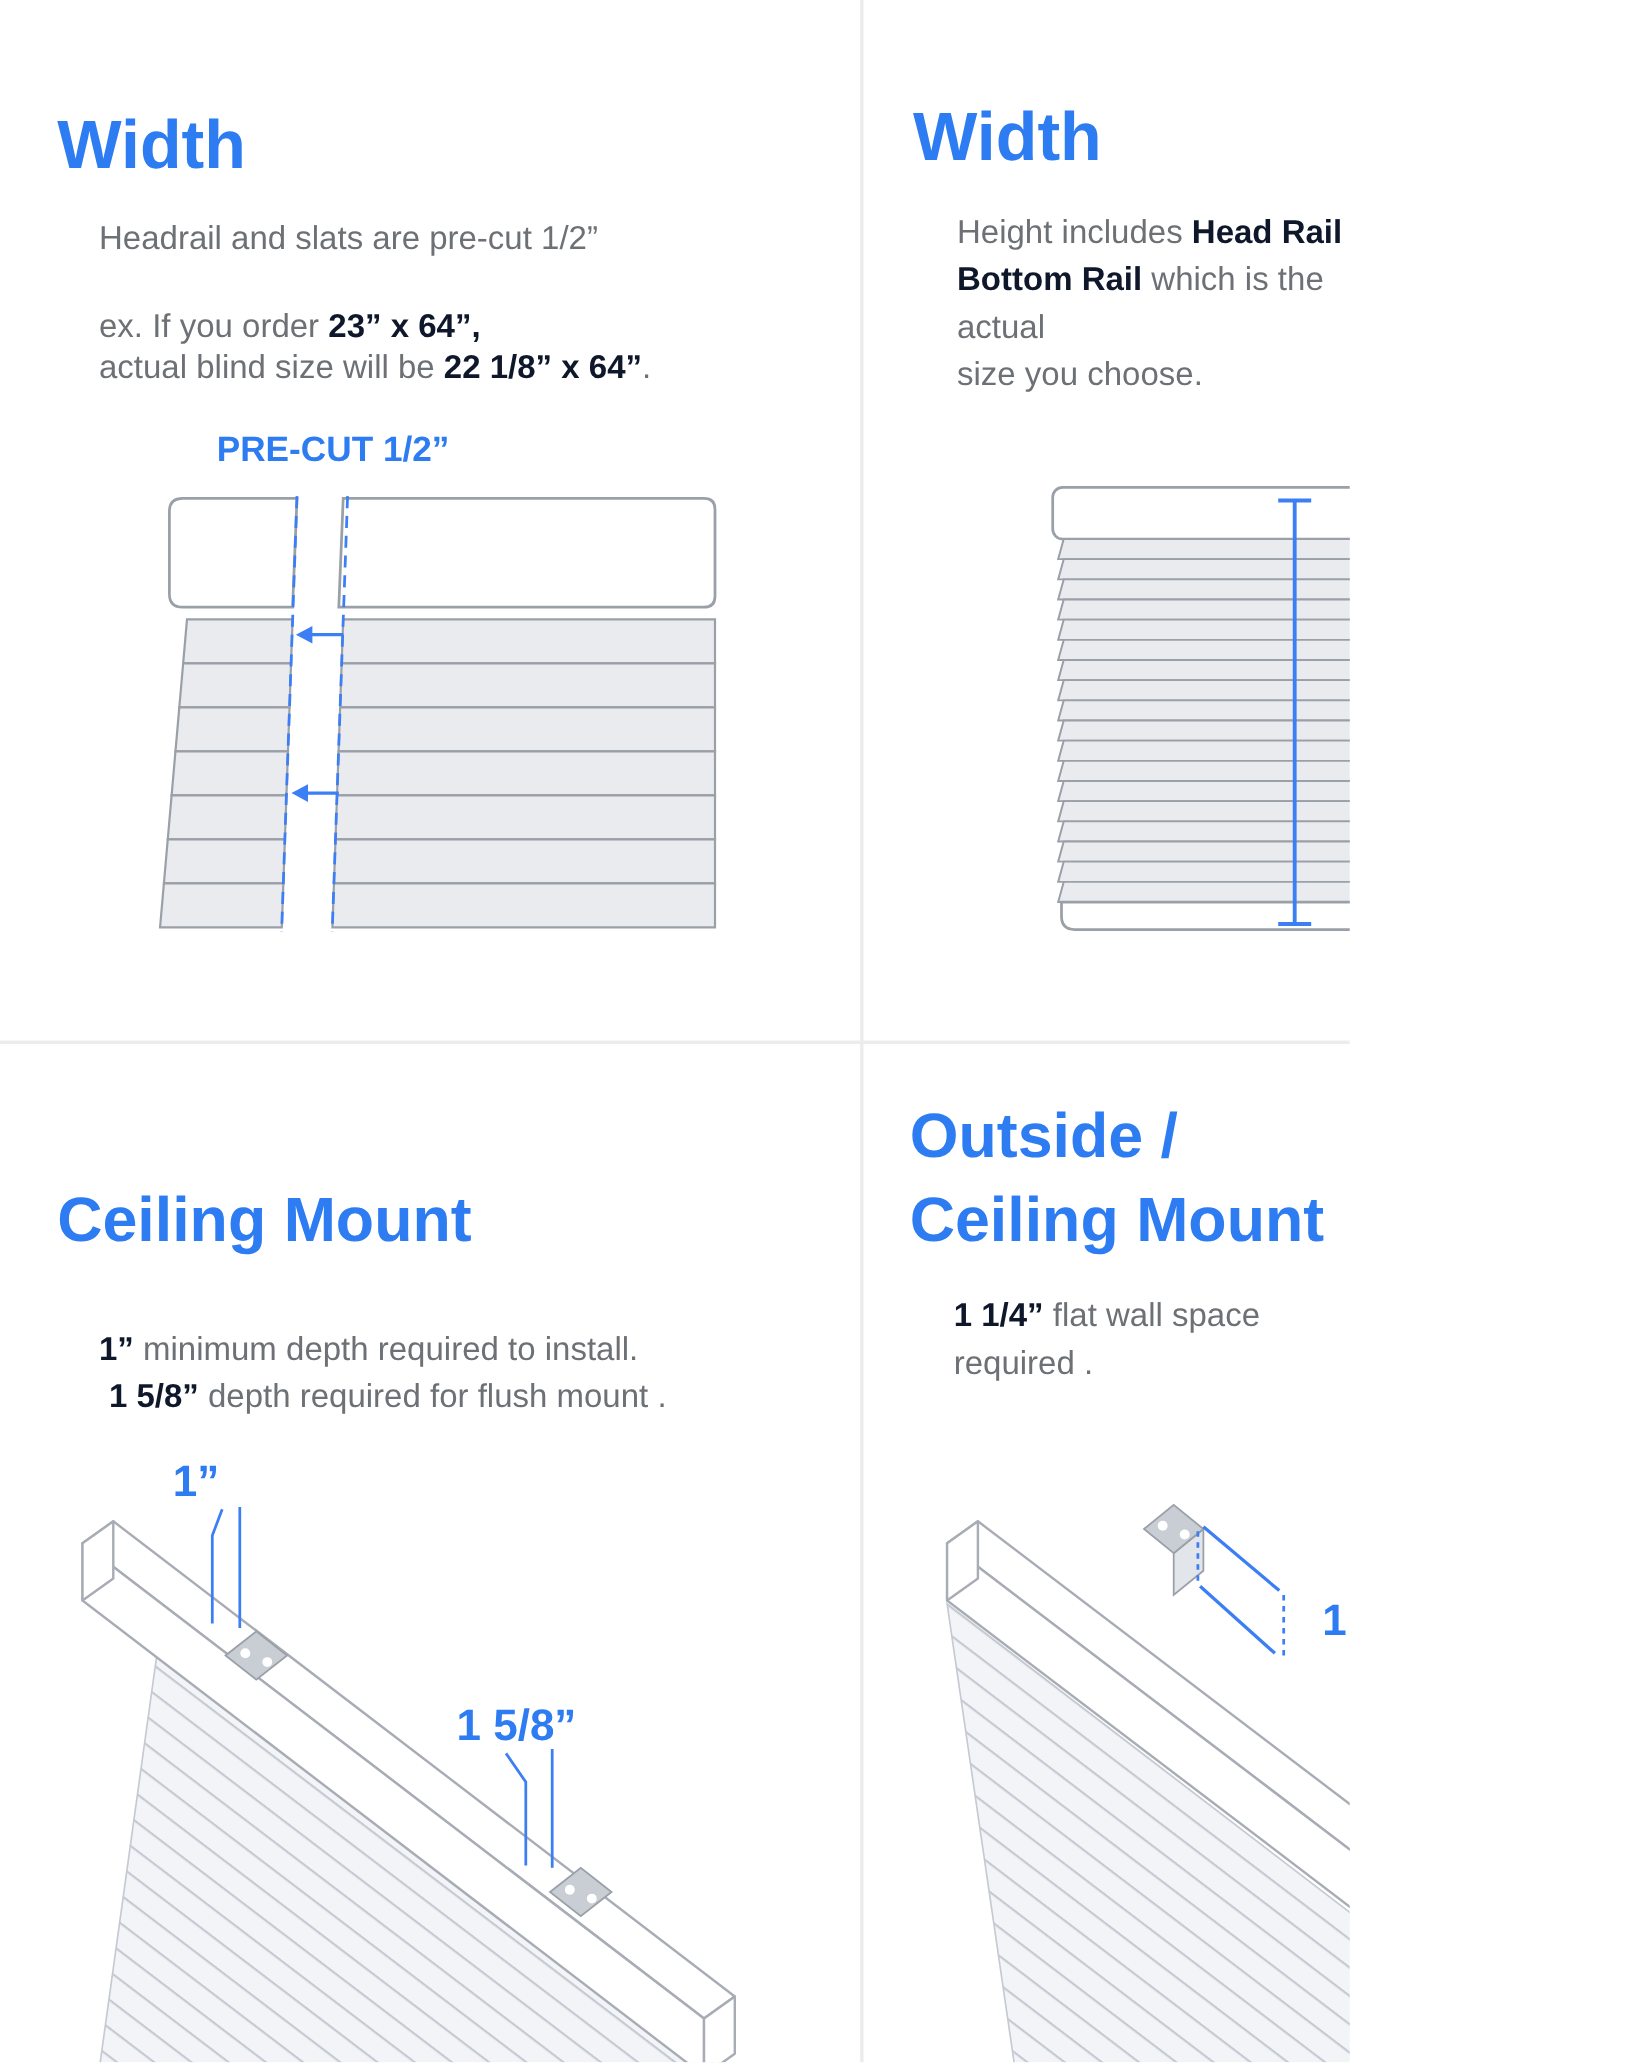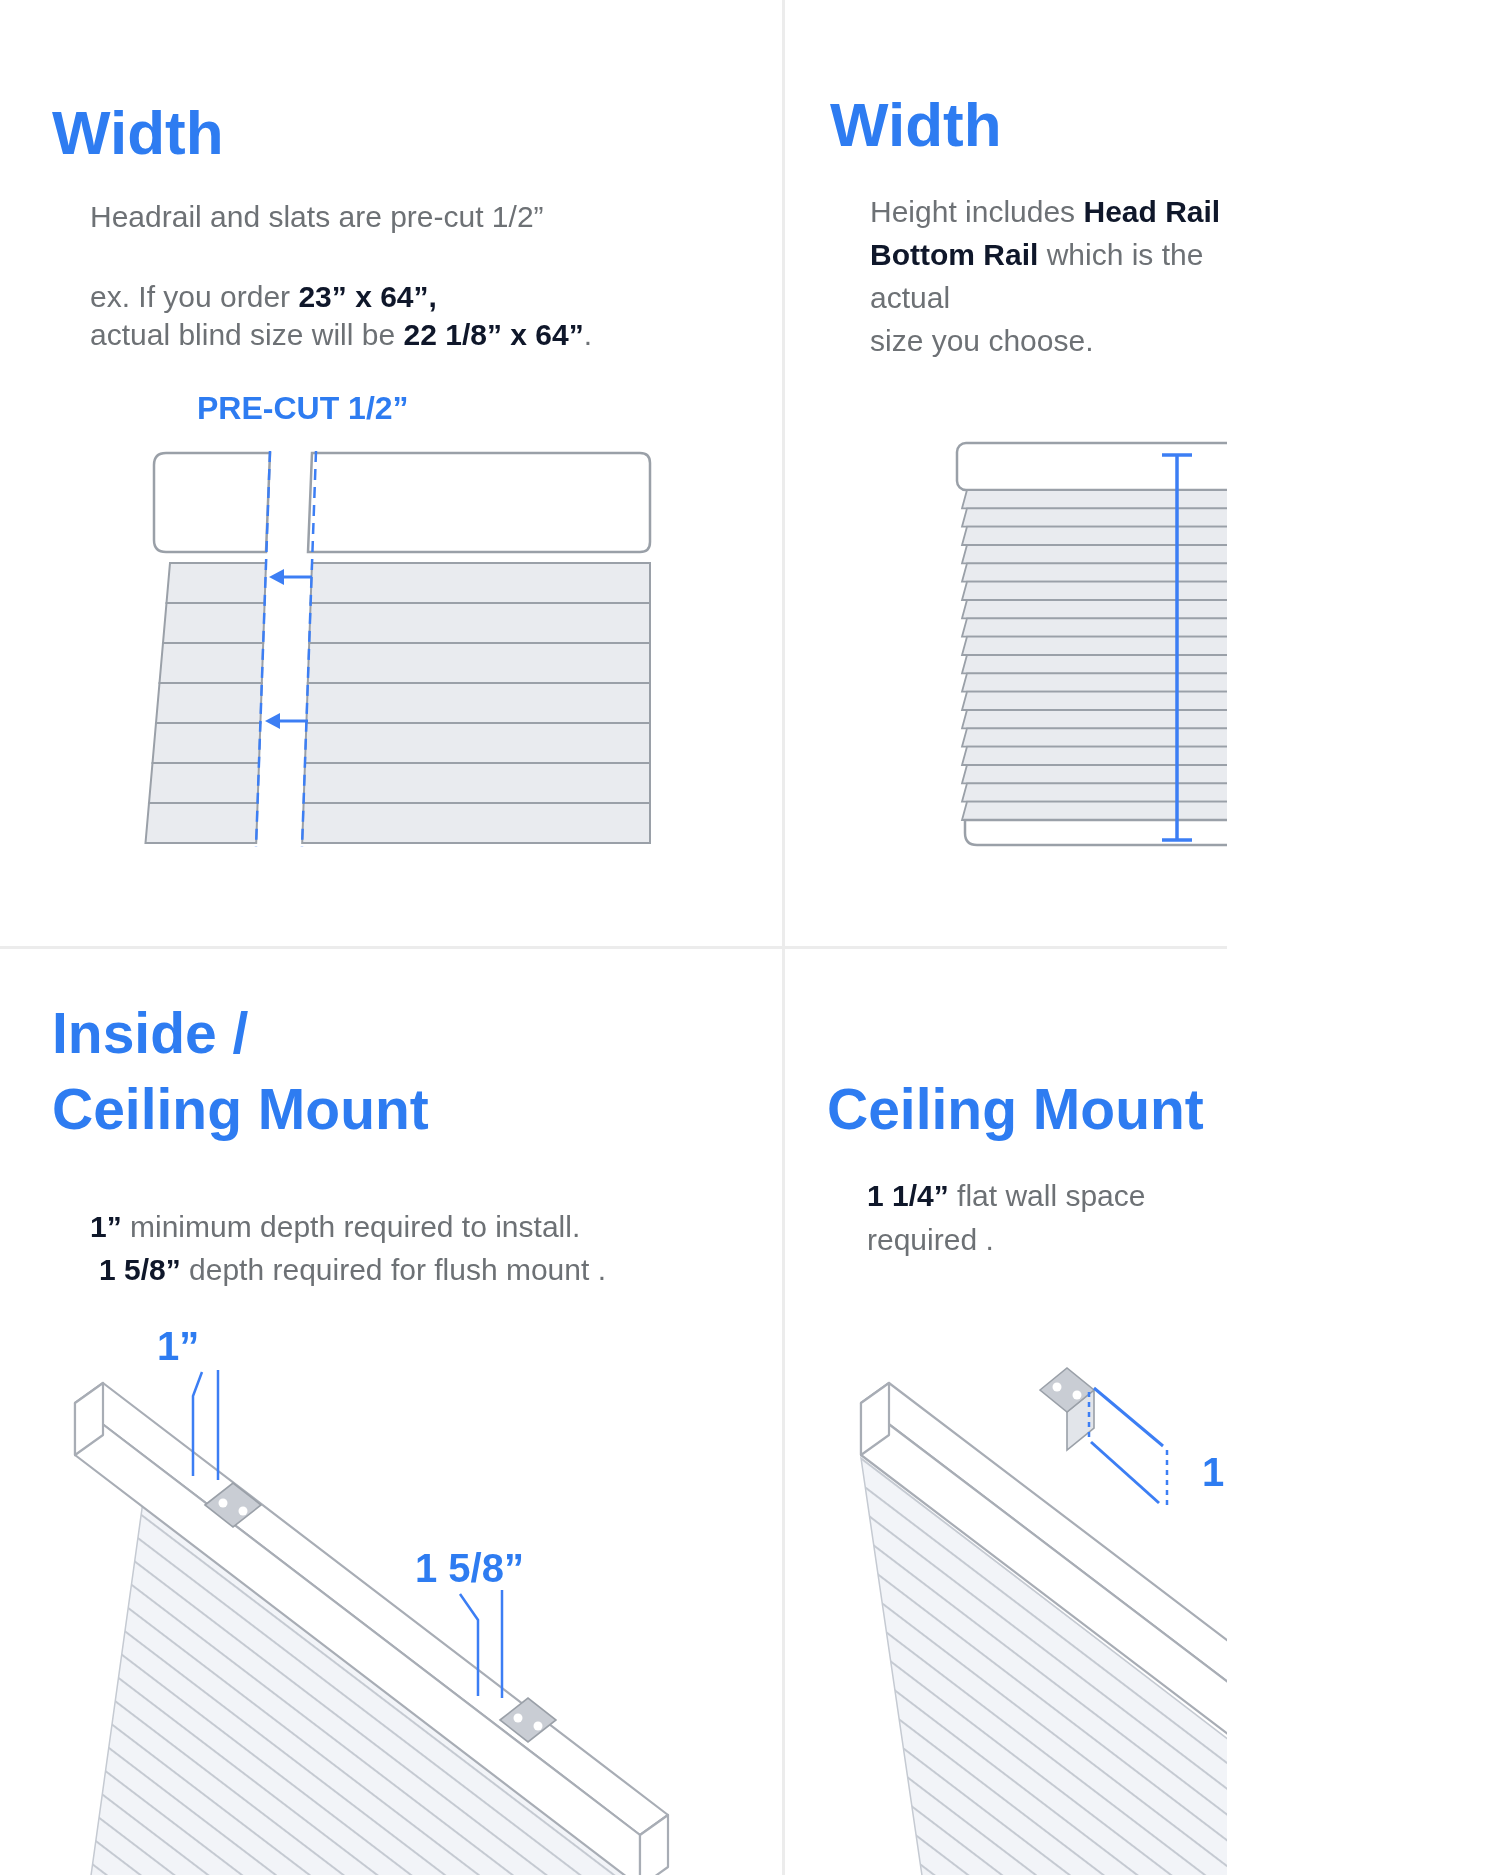--- a/index.html
+++ b/index.html
@@ -117,21 +117,21 @@
       <g stroke="#3c7ef4" stroke-width="3.5" fill="none">
         <line x1="217" y1="15" x2="247" y2="15"></line>
         <line x1="232" y1="15" x2="232" y2="400"></line>
         <line x1="217" y1="400" x2="247" y2="400"></line>
       </g>
     </svg>
   </div>
 
   <div>
     <div class="title two-line" style="left:52px;top:995px;">
-      <span>Inside /</span><br>
+      <br>
       <span>Ceiling Mount</span>
     </div>
 
     <div class="body-text" style="left:52px;top:1208px;">
       <b>1”</b><span> minimum depth required to install.</span>
     </div>
     <div class="body-text" style="left:61px;top:1251px;">
       <b>1 5/8”</b><span> depth required for flush mount .</span>
     </div>
 
@@ -173,21 +173,21 @@
       <g stroke="#3c7ef4" stroke-width="2.5" fill="none">
         <polyline points="430,294 448,320 448,396"></polyline>
         <line x1="472" y1="290" x2="472" y2="398"></line>
       </g>
       <text x="385" y="282">1 5/8”</text>
     </svg>
   </div>
 
   <div>
     <div class="title two-line" style="left:827px;top:995px;">
-      <br>
+      <span>Outside /</span><br>
       <span>Ceiling Mount</span>
     </div>
 
     <div class="body-text" style="left:829px;top:1174px;line-height:44px;">
       <b>1 1/4”</b><span> flat wall space</span><br>
       <span>required .</span>
     </div>
 
     <svg style="left:790px;top:1300px;" width="710" height="575" viewBox="0 0 710 575">
       <defs>

